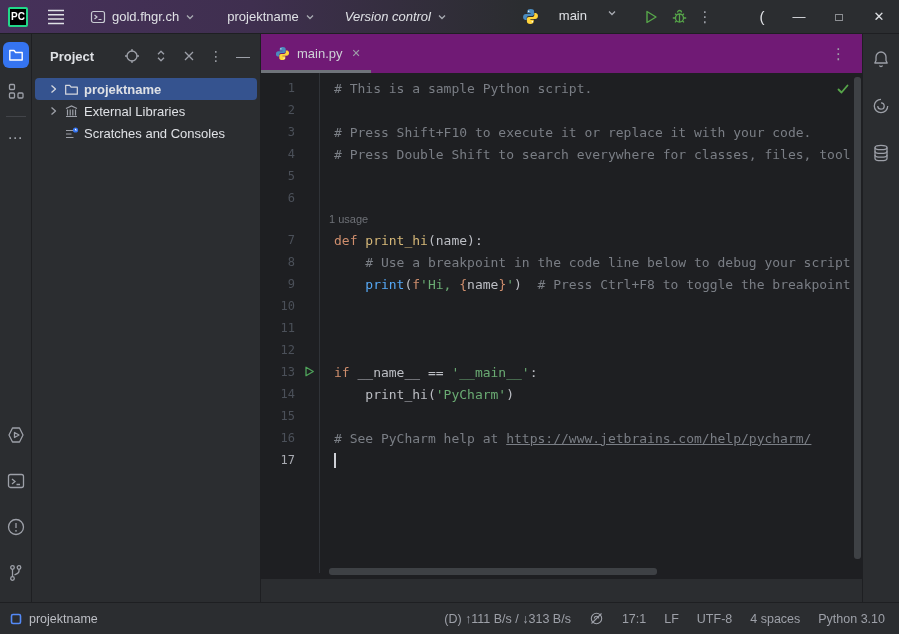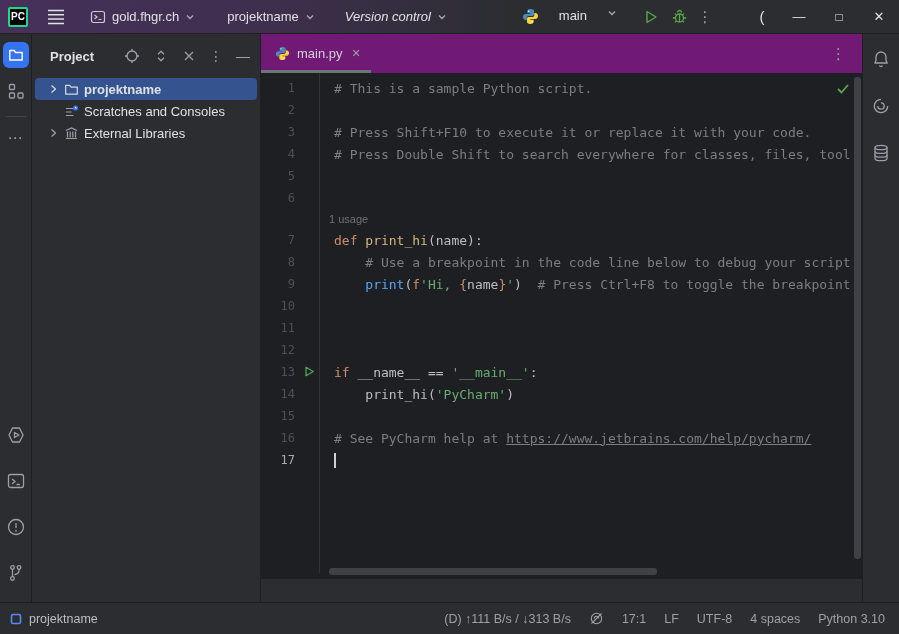--- a/index.html
+++ b/index.html
@@ -268,42 +268,42 @@
               </svg>
             </span>
             <span class="tree-icon">
               <svg width="15" height="15" viewBox="0 0 16 16" fill="none" stroke="currentColor" stroke-width="1.3" stroke-linejoin="round">
                 <path d="M1.8 13V3.5h4.3l1.5 2h6.6V13z"></path>
               </svg>
             </span>
             <span class="tree-label">projektname</span>
           </div>
           <div class="tree-row">
+            <span class="tree-chevron">
+              <svg width="10" height="10" viewBox="0 0 10 10" fill="none" stroke="currentColor" stroke-width="1.3" stroke-linejoin="round">
+                <path d="M3.5 1.5L7.5 5l-4 3.5"></path>
+              </svg>
+            </span>
+            <span class="tree-icon">
+              <svg width="15" height="15" viewBox="0 0 15 15" fill="none" stroke="currentColor" stroke-width="1.2">
+                <path d="M2 4.5L7.5 2 13 4.5M3.5 5.5v6M6.2 5.5v6M8.8 5.5v6M11.5 5.5v6M2 12.5h11"></path>
+              </svg>
+            </span>
+            <span class="tree-label">External Libraries</span>
+          </div>
+          <div class="tree-row">
             <span class="tree-chevron"></span>
             <span class="tree-icon">
               <svg width="15" height="15" viewBox="0 0 15 15" fill="none" stroke="currentColor" stroke-width="1.2">
                 <path d="M2 4.5h7M2 8h5.5M2 11.5h7.5"></path>
                 <circle cx="11.5" cy="4" r="2.6" fill="#3574F0" stroke="none"></circle>
                 <path d="M11.5 2.8v1.3h1.1" stroke="#fff" stroke-width="1"></path>
               </svg>
             </span>
             <span class="tree-label">Scratches and Consoles</span>
-          </div>
-          <div class="tree-row">
-            <span class="tree-chevron">
-              <svg width="10" height="10" viewBox="0 0 10 10" fill="none" stroke="currentColor" stroke-width="1.3" stroke-linejoin="round">
-                <path d="M3.5 1.5L7.5 5l-4 3.5"></path>
-              </svg>
-            </span>
-            <span class="tree-icon">
-              <svg width="15" height="15" viewBox="0 0 15 15" fill="none" stroke="currentColor" stroke-width="1.2">
-                <path d="M2 4.5L7.5 2 13 4.5M3.5 5.5v6M6.2 5.5v6M8.8 5.5v6M11.5 5.5v6M2 12.5h11"></path>
-              </svg>
-            </span>
-            <span class="tree-label">External Libraries</span>
           </div>
         </div>
     </div>
 
     <div class="editor-col">
       <div class="tabbar">
         <div class="tab">
           <span style="display:flex">
               <svg width="15" height="15" viewBox="0 0 16 16">
                 <path fill="#4B8BBE" d="M7.9 1C6.2 1 5 1.8 5 3.2V5h3.1v.6H3.6C2.1 5.6 1 6.8 1 8.5c0 1.4.7 2.5 2 2.8h1.4V9.5c0-1.1.9-2 2-2h3.2c1 0 1.8-.8 1.8-1.8V3.2C11.4 1.8 10.1 1 8.4 1z"></path>

